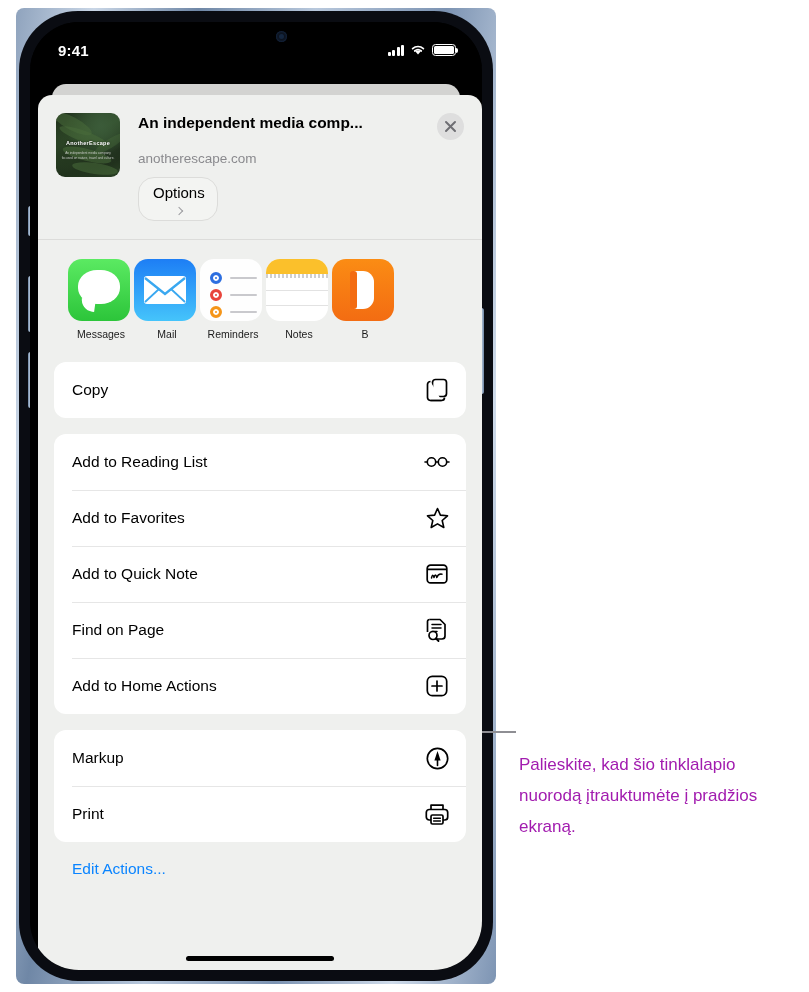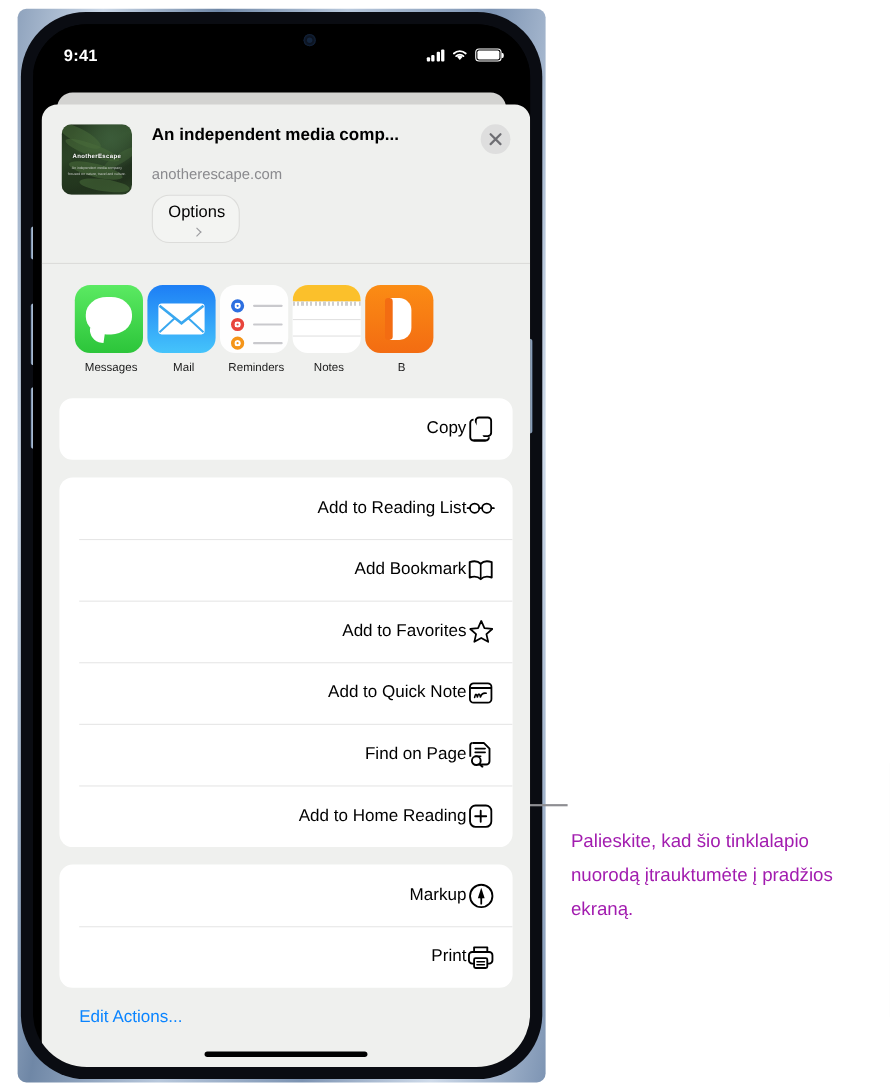--- a/index.html
+++ b/index.html
@@ -216,21 +216,21 @@
   }
   .ic-books .spine { position:absolute; left:18px; top:12px; width:7px; height:38px; background:#f36c12; border-radius:3px; }
 
   
   .groups { padding: 22px 16px 0 16px; }
   .group {
     background: #fff; border-radius: 12px;
     overflow: hidden; margin-bottom: 16px;
   }
   .row {
-    display: flex; align-items: center; justify-content: flex-end;
+    display: flex; align-items: center; justify-content: space-between;
     height: 56px; padding: 0 16px 0 18px;
     position: relative;
   }
   .row + .row::before {
     content:""; position:absolute; left:18px; right:0; top:0;
     height:1px; background:#e6e6e6;
   }
   .row-label { font-size: 15.5px; color: #000; }
   .row-icon { width: 26px; height: 26px; display:flex; align-items:center; justify-content:center; }
   .edit-actions {
@@ -413,29 +413,20 @@
                 <span class="row-label">Add to Reading List</span>
                 <span class="row-icon">
                   <svg width="26" height="14" viewBox="0 0 26 14">
                     <circle cx="7.5" cy="7" r="4.2" fill="none" stroke="#000" stroke-width="1.6"></circle>
                     <circle cx="18.5" cy="7" r="4.2" fill="none" stroke="#000" stroke-width="1.6"></circle>
                     <path d="M11.7 7 H14.3 M1 7 H3.3 M22.7 7 H25" stroke="#000" stroke-width="1.6" stroke-linecap="round"></path>
                   </svg>
                 </span>
               </div>
 
-              <div class="row">
-                <span class="row-label">Add Bookmark</span>
-                <span class="row-icon">
-                  <svg width="24" height="20" viewBox="0 0 24 20">
-                    <path d="M12 4.5 C9.5 2 5 2 2 3 V17 C5 16 9.5 16 12 18.5 C14.5 16 19 16 22 17 V3 C19 2 14.5 2 12 4.5 Z" fill="none" stroke="#000" stroke-width="1.7" stroke-linejoin="round"></path>
-                    <path d="M12 4.5 V18.5" stroke="#000" stroke-width="1.5"></path>
-                  </svg>
-                </span>
-              </div>
 
               <div class="row">
                 <span class="row-label">Add to Favorites</span>
                 <span class="row-icon">
                   <svg width="23" height="22" viewBox="0 0 23 22">
                     <path d="M11.5 1.5 L14.4 8.1 L21.5 8.8 L16.2 13.5 L17.8 20.5 L11.5 16.9 L5.2 20.5 L6.8 13.5 L1.5 8.8 L8.6 8.1 Z" fill="none" stroke="#000" stroke-width="1.6" stroke-linejoin="round"></path>
                   </svg>
                 </span>
               </div>
 
@@ -457,21 +448,21 @@
                     <path d="M3.5 1.5 H14 L19 6.5 V18 A3 3 0 0 1 16 21 H9" fill="none" stroke="#000" stroke-width="1.7" stroke-linejoin="round"></path>
                     <path d="M3.5 1.5 A2 2 0 0 0 1.5 3.5 V14" fill="none" stroke="#000" stroke-width="1.7"></path>
                     <path d="M6 6.5 H15 M6 10 H15 M6 13.5 H11" stroke="#000" stroke-width="1.5" stroke-linecap="round"></path>
                     <circle cx="7" cy="17.5" r="4" fill="#fff" stroke="#000" stroke-width="1.7"></circle>
                     <path d="M10 20.5 L12.5 23" stroke="#000" stroke-width="1.8" stroke-linecap="round"></path>
                   </svg>
                 </span>
               </div>
 
               <div class="row">
-                <span class="row-label">Add to Home Reading</span>
+                <span class="row-label">Add to Home Actions</span>
                 <span class="row-icon">
                   <svg width="22" height="22" viewBox="0 0 22 22">
                     <rect x="1.3" y="1.3" width="19.4" height="19.4" rx="5" fill="none" stroke="#000" stroke-width="1.7"></rect>
                     <path d="M11 6 V16 M6 11 H16" stroke="#000" stroke-width="1.7" stroke-linecap="round"></path>
                   </svg>
                 </span>
               </div>
 
             </div>
 

